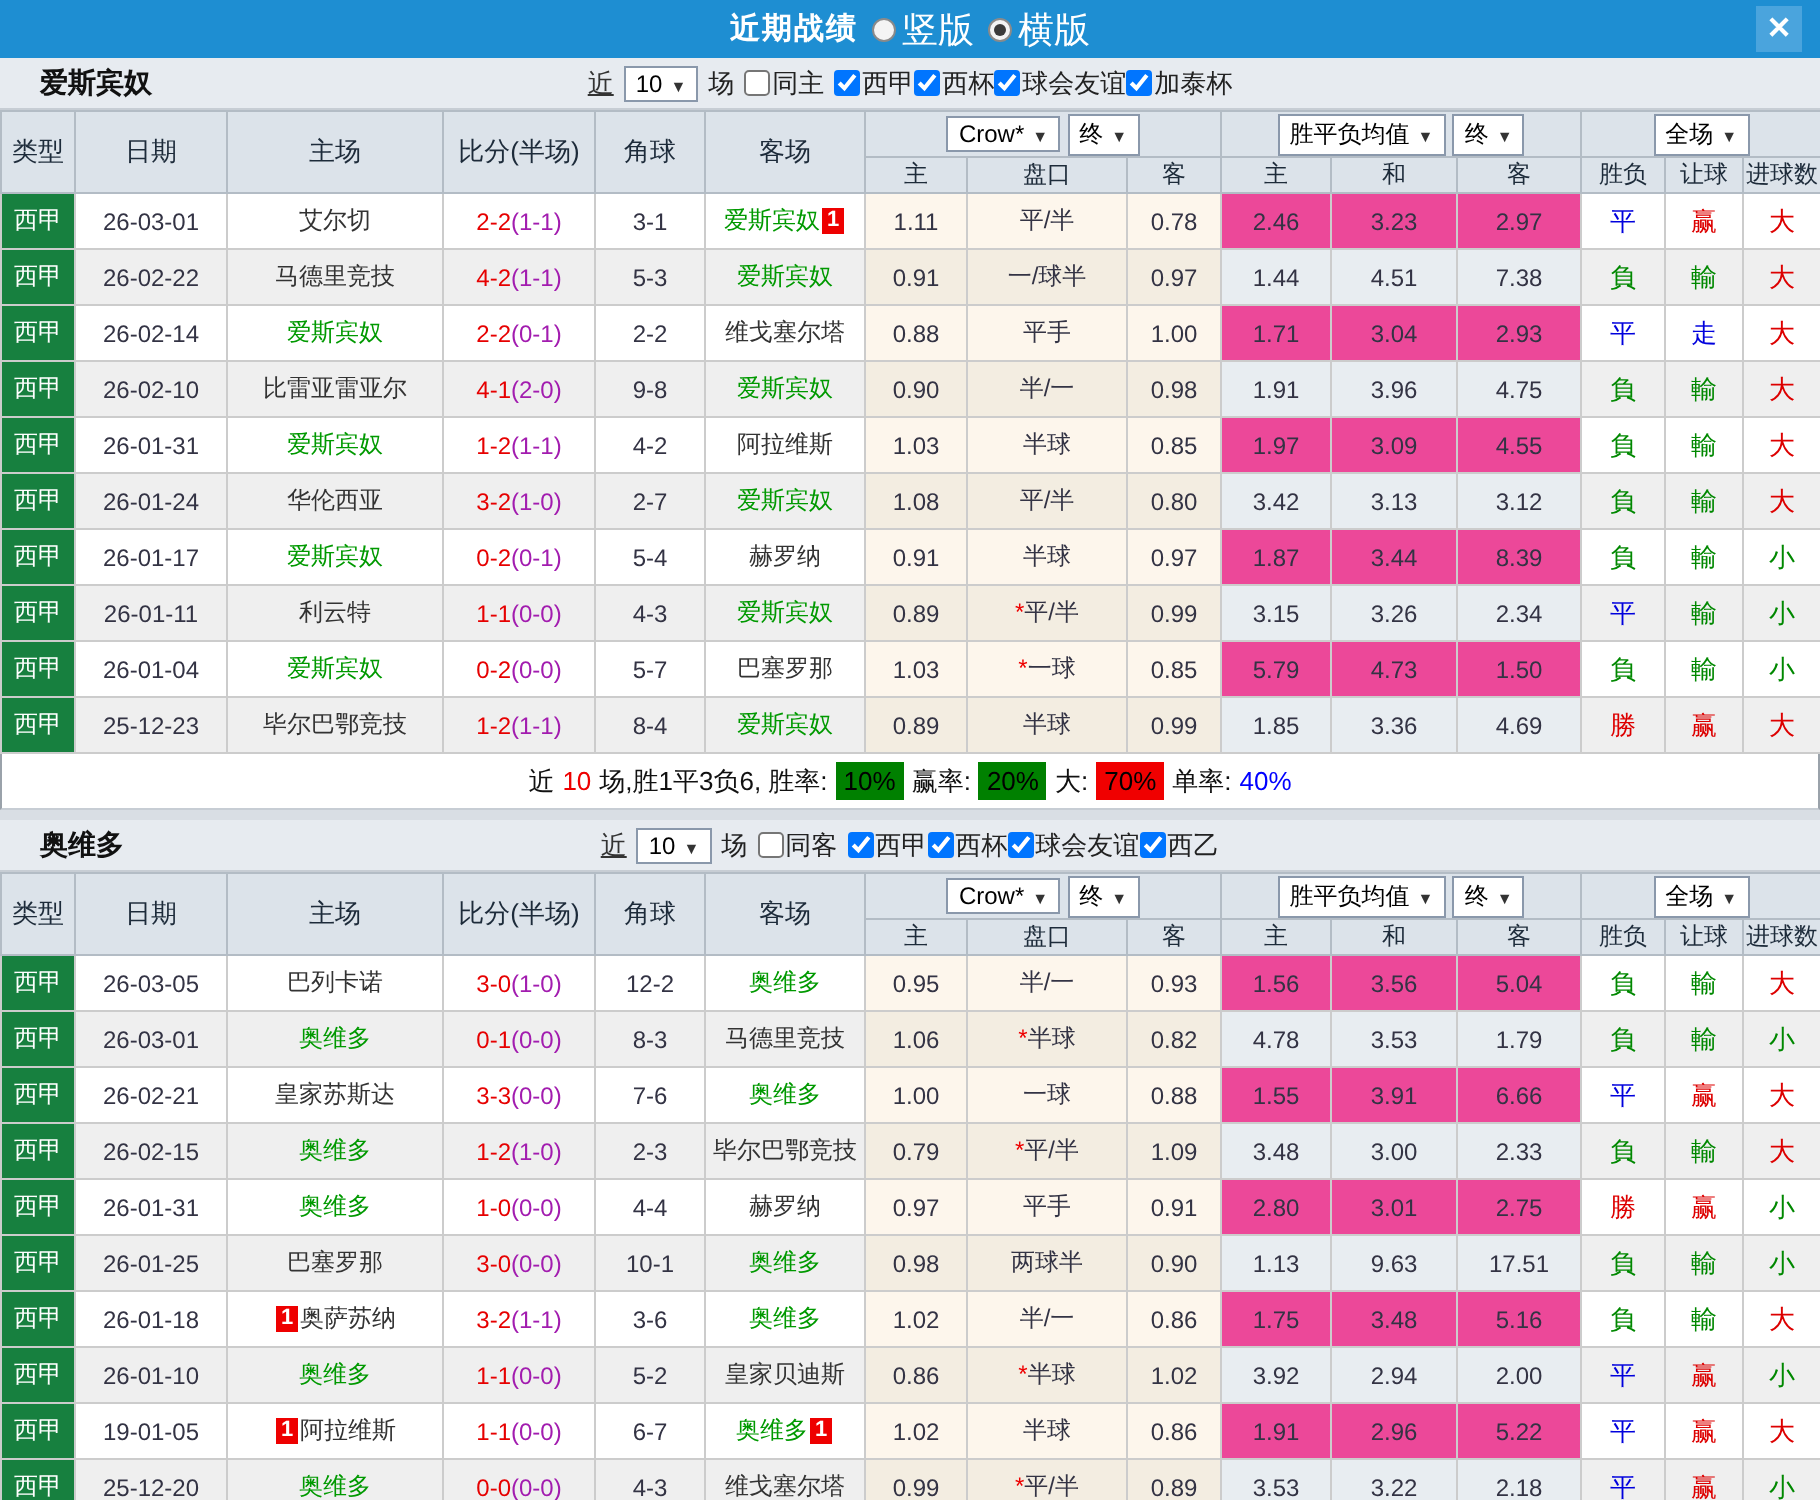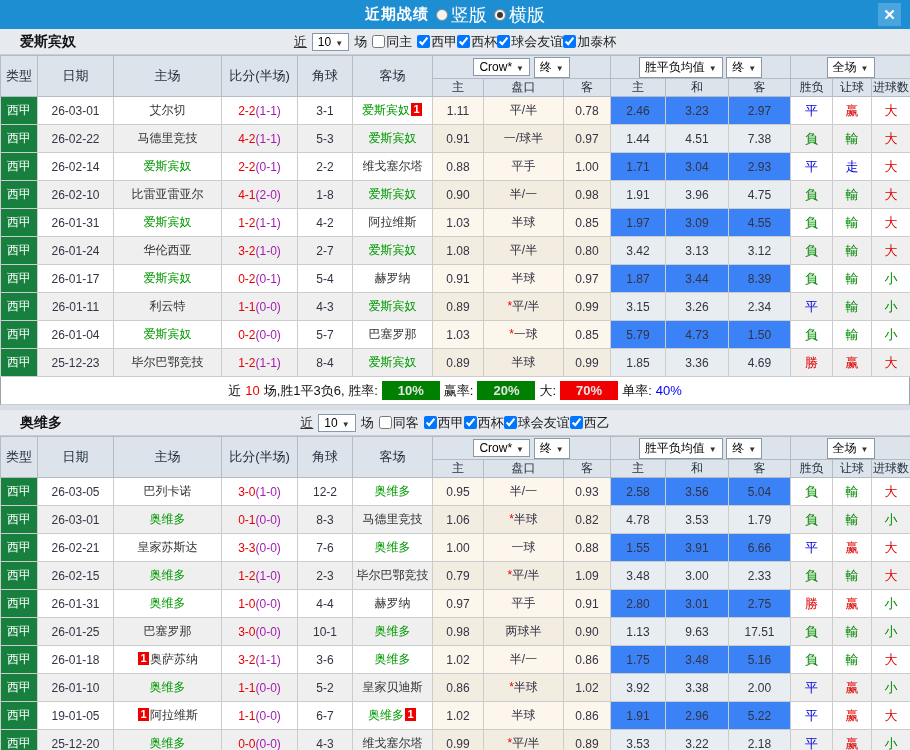--- a/index.html
+++ b/index.html
@@ -42,42 +42,42 @@
   th { background: #dce3ea; font-weight: normal; font-size: 13px; color: #1d2b3a;
        border: 1px solid #b3bcc5; padding: 0; overflow: hidden; }
   thead tr.h1 th { height: 23px; }
   thead tr.h2 th { height: 17px; font-size: 12px; }
   td { border: 1px solid #cccccc; text-align: center; font-size: 12px; height: 28px;
        color: #333344; overflow: hidden; white-space: nowrap; padding: 0 1px; }
   tbody tr:nth-child(even) td { background: #efefef; }
   td.c-league { background: #17803f !important; color: #fff; }
   td.c-asian { background: #fdf6ec; }
   tbody tr:nth-child(even) td.c-asian { background: #f3ede1; }
-  td.c-euro { background: #3b82f6; }
+  td.c-euro { background: #ec4899; }
   tbody tr:nth-child(even) td.c-euro { background: #e8edf1; }
   .t-green { color: #009900; }
   .t-dark { color: #333; }
   .score-main { color: #e60000; }
   .score-half { color: #a21caf; }
   .badge { display: inline-block; min-width: 11px; height: 13px; line-height: 13px;
            background: #ee0000; color: #fff; font-size: 11px; font-weight: bold;
            margin: 0 1px; padding: 0 1px; vertical-align: 1px; }
   .star { color: #ee0000; }
   td.c-res { font-size: 13px; }
   .res-red { color: #dd0000; }
   .res-blue { color: #0000dd; }
   .res-green { color: #008800; }
   
   .summary {
     height: 28px; display: flex; align-items: center; justify-content: center; gap: 4px;
     font-size: 13px; color: #111; background: #fff;
     border-left: 1px solid #9aa2aa; border-right: 1px solid #9aa2aa; border-bottom: 1px solid #c7cdd4;
   }
   .red-num { color: #ee0000; }
-  .pct { color: #e5e5e5; font-weight: bold; padding: 2px 16px; }
+  .pct { color: #000000; font-weight: normal; padding: 2px 4px; }
   .pct-green { background: #008000; }
   .pct-red { background: #f00000; }
   .pct-blue { color: #0000ff; }
   .section-gap { height: 5px; background: #d9dee4; }
 </style>
 </head>
 <body>
 
 <div class="titlebar">
   <span class="title-text">近期战绩</span>
@@ -221,21 +221,21 @@
         <td class="c-euro">2.93</td>
         <td class="c-res res-blue">平</td>
         <td class="c-res res-blue">走</td>
         <td class="c-res res-red">大</td>
       </tr>
       <tr>
         <td class="c-league">西甲</td>
         <td>26-02-10</td>
         <td><span class="t-dark">比雷亚雷亚尔</span></td>
         <td><span class="score-main">4-1</span><span class="score-half">(2-0)</span></td>
-        <td>1-8</td>
+        <td>9-8</td>
         <td><span class="t-green">爱斯宾奴</span></td>
         <td class="c-asian">0.90</td>
         <td class="c-asian">半/一</td>
         <td class="c-asian">0.98</td>
         <td class="c-euro">1.91</td>
         <td class="c-euro">3.96</td>
         <td class="c-euro">4.75</td>
         <td class="c-res res-green">負</td>
         <td class="c-res res-green">輸</td>
         <td class="c-res res-red">大</td>
@@ -443,21 +443,21 @@
       <tr>
         <td class="c-league">西甲</td>
         <td>26-03-05</td>
         <td><span class="t-dark">巴列卡诺</span></td>
         <td><span class="score-main">3-0</span><span class="score-half">(1-0)</span></td>
         <td>12-2</td>
         <td><span class="t-green">奥维多</span></td>
         <td class="c-asian">0.95</td>
         <td class="c-asian">半/一</td>
         <td class="c-asian">0.93</td>
-        <td class="c-euro">2.58</td>
+        <td class="c-euro">1.56</td>
         <td class="c-euro">3.56</td>
         <td class="c-euro">5.04</td>
         <td class="c-res res-green">負</td>
         <td class="c-res res-green">輸</td>
         <td class="c-res res-red">大</td>
       </tr>
       <tr>
         <td class="c-league">西甲</td>
         <td>26-03-01</td>
         <td><span class="t-green">奥维多</span></td>
@@ -563,21 +563,21 @@
         <td class="c-league">西甲</td>
         <td>26-01-10</td>
         <td><span class="t-green">奥维多</span></td>
         <td><span class="score-main">1-1</span><span class="score-half">(0-0)</span></td>
         <td>5-2</td>
         <td><span class="t-dark">皇家贝迪斯</span></td>
         <td class="c-asian">0.86</td>
         <td class="c-asian"><span class="star">*</span>半球</td>
         <td class="c-asian">1.02</td>
         <td class="c-euro">3.92</td>
-        <td class="c-euro">3.38</td>
+        <td class="c-euro">2.94</td>
         <td class="c-euro">2.00</td>
         <td class="c-res res-blue">平</td>
         <td class="c-res res-red">赢</td>
         <td class="c-res res-green">小</td>
       </tr>
       <tr>
         <td class="c-league">西甲</td>
         <td>19-01-05</td>
         <td><span class="badge">1</span><span class="t-dark">阿拉维斯</span></td>
         <td><span class="score-main">1-1</span><span class="score-half">(0-0)</span></td>

